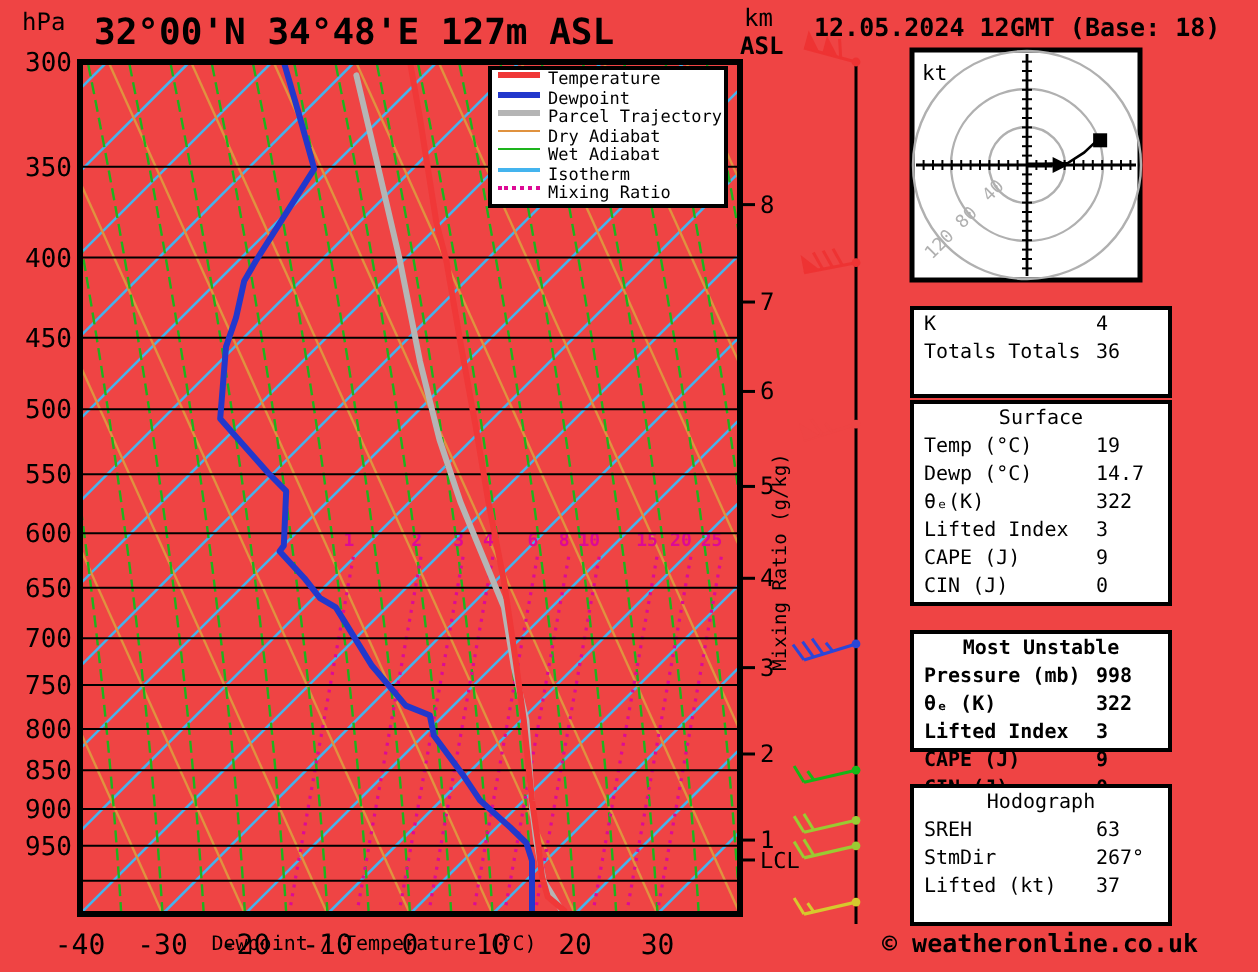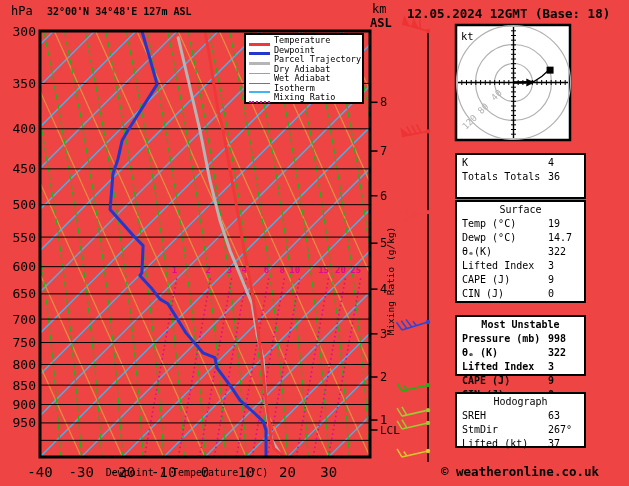--- a/index.html
+++ b/index.html
@@ -4,41 +4,41 @@
 <style>
   html,body{margin:0;padding:0;background:#fff;}
   #screen{position:relative;width:629px;height:486px;background:#ef4444;overflow:hidden;
           font-family:"DejaVu Sans Mono",monospace;color:#000;}
   .t{position:absolute;white-space:pre;color:#000;}
   .bold{font-weight:700;}
   #chart-svg{position:absolute;left:0;top:0;}
   
   #legend{position:absolute;left:244px;top:33px;width:120px;height:71px;background:#fff;
           border:2px solid #000;box-sizing:border-box;padding:1px 0 0 3px;}
-  .lrow{height:9.5px;line-height:9.5px;font-size:8.5px;display:flex;align-items:flex-end;}
+  .lrow{height:9.5px;line-height:9.5px;font-size:8.5px;display:flex;align-items:flex-start;}
   .lsw{display:inline-block;width:21px;margin-right:4px;}
   .llab{display:inline-block;}
   
   .panel{position:absolute;left:455px;width:131px;border:2px solid #000;box-sizing:border-box;
          background:#fff;font-size:10px;padding-top:1px;}
   .phead{text-align:center;height:14px;line-height:14px;}
   .prow{position:relative;height:14px;line-height:14px;padding-left:5px;}
   .pval{position:absolute;left:91px;top:0;}
   #mixlabel{position:absolute;left:312px;top:274px;width:160px;height:14px;text-align:center;
             font-size:9.5px;transform:rotate(-90deg);}
   #xlabel{position:absolute;left:22px;top:467px;width:330px;text-align:center;font-size:10px;}
   #footer{position:absolute;left:441px;top:464px;font-size:12.5px;font-weight:700;}
 </style>
 </head>
 <body>
 
 <div id="screen">
 
   <div class="t" style="left:11px;top:4px;font-size:12px;">hPa</div>
-  <div class="t bold" style="left:47px;top:6px;font-size:10px;">32°00'N 34°48'E 127m ASL</div>
+  <div class="t bold" style="left:47px;top:6px;font-size:18px;">32°00'N 34°48'E 127m ASL</div>
   <div class="t" style="left:372px;top:2px;font-size:12px;">km</div>
   <div class="t" style="left:370px;top:16px;font-size:12px;font-weight:bold;">ASL</div>
   <div class="t bold" style="left:407px;top:6px;font-size:12.5px;">12.05.2024 12GMT (Base: 18)</div>
 
   <svg id="chart-svg" width="629" height="486">
       <defs>
         <clipPath id="pc">
           <rect x="40" y="31" width="330" height="426"></rect>
         </clipPath>
       </defs>
@@ -346,20 +346,20 @@
 
   <div class="panel" style="top:315px;height:61px;font-weight:bold;">
     <div class="phead">Most Unstable</div>
     <div class="prow"><span class="plab">Pressure (mb)</span><span class="pval">998</span></div>
     <div class="prow"><span class="plab">θₑ (K)</span><span class="pval">322</span></div>
     <div class="prow"><span class="plab">Lifted Index</span><span class="pval">3</span></div>
     <div class="prow"><span class="plab">CAPE (J)</span><span class="pval">9</span></div>
     <div class="prow"><span class="plab">CIN (J)</span><span class="pval">0</span></div>
   </div>
 
-  <div class="panel" style="top:392px;height:56px;">
+  <div class="panel" style="top:392px;height:71px;">
     <div class="phead">Hodograph</div>
     <div class="prow"><span class="plab">SREH</span><span class="pval">63</span></div>
     <div class="prow"><span class="plab">StmDir</span><span class="pval">267°</span></div>
     <div class="prow"><span class="plab">Lifted (kt)</span><span class="pval">37</span></div>
   </div>
 
 </div>
 
 </body></html>

